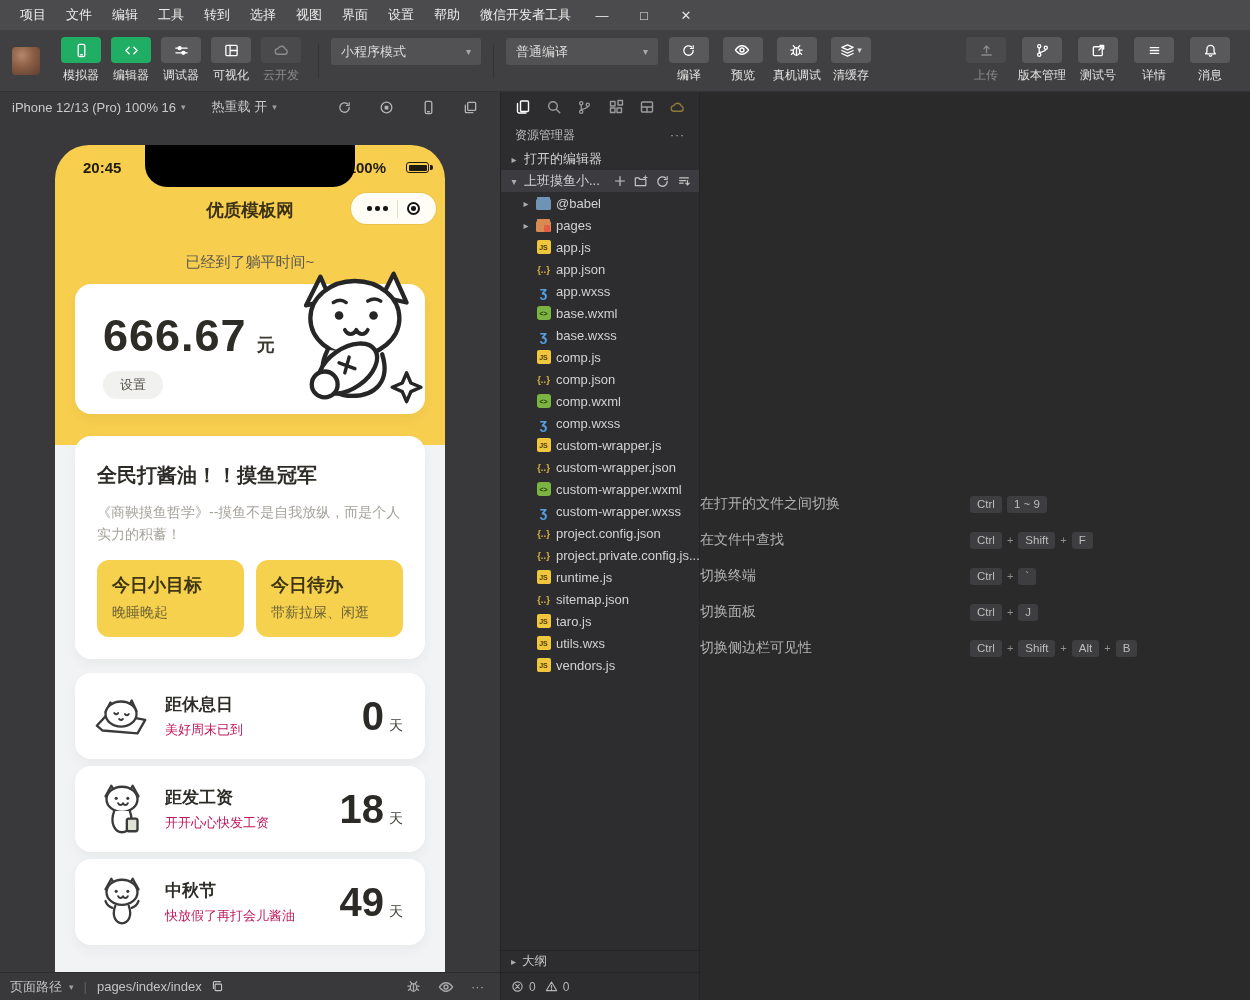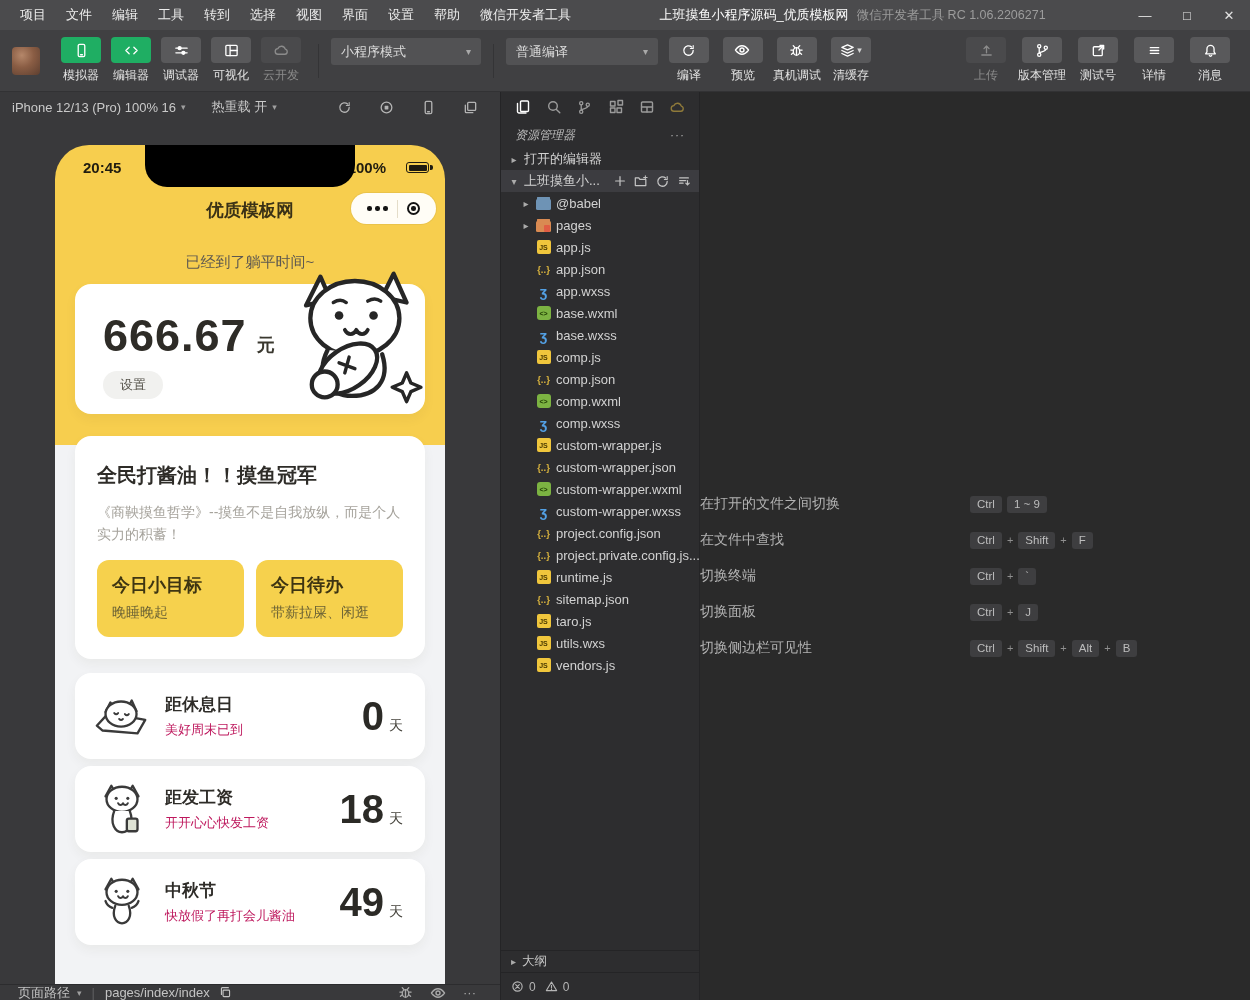--- a/index.html
+++ b/index.html
@@ -86,31 +86,31 @@
   .rowcard { margin-top:14px; height:86px; display:flex; align-items:center; padding:0 16px; gap:12px; z-index:2; }
   .rowcard + .rowcard { margin-top:7px; }
   .rc-cat { width:62px; height:62px; flex:none; }
   .rc-texts { display:flex; flex-direction:column; }
   .rc-title { font-size:17px; font-weight:800; color:#2e2c28; }
   .rc-sub { font-size:13px; color:#be185d; margin-top:5px; }
   .rc-days { margin-left:auto; display:flex; align-items:baseline; gap:5px; padding-right:6px; }
   .rc-num { font-size:40px; font-weight:800; color:#2b2a26; }
   .rc-unit { font-size:14px; color:#47453e; }
 
-  .simbottom { height:16px; background:#39393b; border-top:1px solid #2c2c2e; display:flex; align-items:center; padding:0 18px; color:#c3c3c3; font-size:13px; gap:7px; }
+  .simbottom { height:28px; background:#39393b; border-top:1px solid #2c2c2e; display:flex; align-items:center; padding:0 10px; color:#c3c3c3; font-size:13px; gap:7px; }
   .simbottom .caret { font-size:9px; color:#9f9f9f; }
   .sb-div { color:#5f5f61; margin:0 3px; }
   .sb-right { margin-left:auto; display:flex; gap:17px; align-items:center; color:#a9a9a9; padding-right:6px; }
 
   
   .explorer { width:200px; background:#2d2d2f; border-left:1px solid #242426; border-right:1px solid #242426; display:flex; flex-direction:column; }
   .activitybar { height:30px; display:flex; align-items:center; justify-content:space-between; padding:0 14px; color:#9b9b9b; }
   .activitybar .act-active { color:#ffffff; }
   .act-cloud { color:#8f7a3a; }
-  .exheader { height:26px; display:flex; align-items:center; padding:0 14px; color:#bdbdbd; font-size:12px;font-style:italic; }
+  .exheader { height:26px; display:flex; align-items:center; padding:0 14px; color:#bdbdbd; font-size:12px; }
   .exheader .hmore { margin-left:auto; letter-spacing:1px; color:#b0b0b0; }
   .tree { flex:1; overflow:hidden; font-size:13px; color:#d2d2d2; }
   .trow { height:22px; display:flex; align-items:center; padding:0 6px 0 8px; gap:5px; }
   .trow .chev { width:10px; font-size:10px; color:#ababab; flex:none; text-align:center; }
   .trow-project { background:#3c3c40; }
   .trow-project .pname { flex:1; overflow:hidden; white-space:nowrap; }
   .tree-actions { display:flex; gap:7px; color:#c3c3c3; padding-right:2px; }
   .file-row { padding-left:20px; }
   .ficon { width:15px; height:15px; flex:none; display:grid; place-items:center; }
   .ficon[data-ftype="js"]::before, .ficon[data-ftype="wxs"]::before { content:"JS"; width:14px; height:14px; background:#f0c63c; color:#4a3a00;
@@ -159,23 +159,20 @@
   <span class="menu-item">视图</span>
 
   <span class="menu-item">界面</span>
 
   <span class="menu-item">设置</span>
 
   <span class="menu-item">帮助</span>
 
   <span class="menu-item">微信开发者工具</span>
 </div>
-  <div class="tb-title">
-    <span>上班摸鱼小程序源码_优质模板网</span><span class="tb-sub">微信开发者工具 RC 1.06.2206271</span>
-  </div>
   <div class="win-controls">
     <span class="win-btn">—</span>
     <span class="win-btn">□</span>
     <span class="win-btn">✕</span>
   </div>
 </div>
 
 <div class="toolbar">
   <div class="avatar"></div>
   <div id="left-buttons-mount" style="display:flex">

